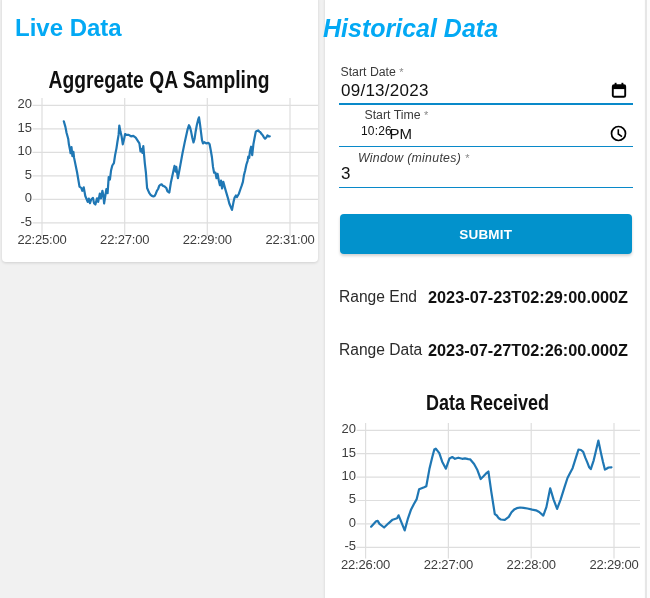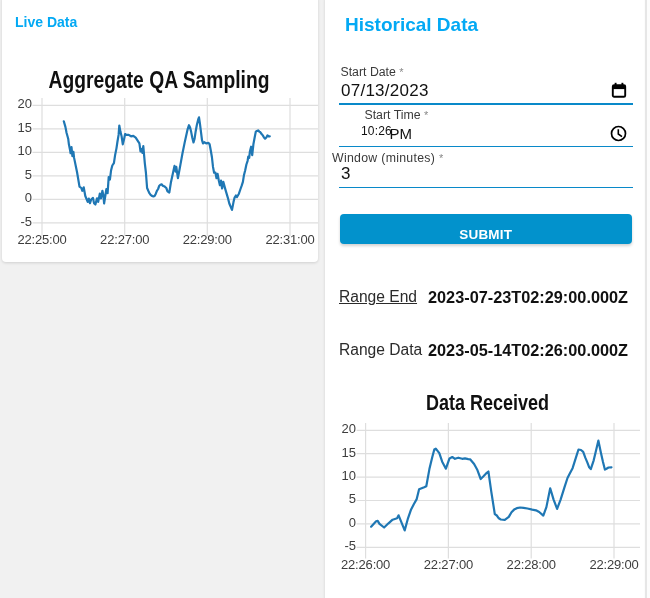--- a/index.html
+++ b/index.html
@@ -1,25 +1,25 @@
 <!DOCTYPE html>
 <html><head>
 <meta charset="utf-8">
 <style>
 * { margin:0; padding:0; box-sizing:border-box; }
 html,body { width:650px; height:598px; background:#f1f1f1; font-family:"Liberation Sans", sans-serif; overflow:hidden; }
 .card { position:absolute; background:#fff; border-radius:4px; box-shadow:0 1px 3px rgba(0,0,0,0.14); }
 #leftcard { left:2px; top:-4px; width:316px; height:266px; }
 #rightcard { left:325px; top:-4px; width:319px; height:606px; }
-.h5 { position:absolute; font-size:14px; font-weight:bold; color:#03a9f4; }
+.h5 { position:absolute; font-size:24px; font-weight:bold; color:#03a9f4; }
 .flabel { position:absolute; font-size:12.3px; color:#3a3a3a; }
 .flabel .ast { color:#888; font-size:11px; }
 .fvalue { position:absolute; font-size:17px; color:#111; }
 .uline { position:absolute; height:1.7px; background:#0989c9; left:339px; width:294px; }
-#submit { position:absolute; left:339.5px; top:213.8px; width:292.5px; height:30px; background:#0292cc; border-radius:4px; box-shadow:0 2px 3px rgba(0,0,0,0.18); color:#fff; font-weight:bold; font-size:13.5px; letter-spacing:0.2px; text-align:center; line-height:41.4px; }
+#submit { position:absolute; left:339.5px; top:213.8px; width:292.5px; height:40px; background:#0292cc; border-radius:4px; box-shadow:0 2px 3px rgba(0,0,0,0.18); color:#fff; font-weight:bold; font-size:13.5px; letter-spacing:0.2px; text-align:center; line-height:41.4px; }
 .rlabel { position:absolute; font-size:15.6px; color:#2b2b2b; }
 .rvalue { position:absolute; font-size:16.3px; font-weight:bold; color:#111; }
 </style>
 </head>
 <body>
 <div class="card" id="leftcard"></div>
 <div class="card" id="rightcard"></div>
 <div class="h5" style="left:15px;top:14px;">Live Data</div>
 <svg width="330" height="260" style="position:absolute;left:0;top:0;">
 <text x="159" y="88" text-anchor="middle" font-size="23" font-weight="bold" fill="#101010" textLength="221" lengthAdjust="spacingAndGlyphs">Aggregate QA Sampling</text>
@@ -38,48 +38,48 @@
 <text x="32" y="155.1" text-anchor="end" font-size="13" fill="#3d3d3d">10</text>
 <text x="32" y="178.6" text-anchor="end" font-size="13" fill="#3d3d3d">5</text>
 <text x="32" y="202.1" text-anchor="end" font-size="13" fill="#3d3d3d">0</text>
 <text x="32" y="225.6" text-anchor="end" font-size="13" fill="#3d3d3d">-5</text>
 <text x="42.0" y="243.5" text-anchor="middle" font-size="13" letter-spacing="-0.18" fill="#3d3d3d">22:25:00</text>
 <text x="124.7" y="243.5" text-anchor="middle" font-size="13" letter-spacing="-0.18" fill="#3d3d3d">22:27:00</text>
 <text x="207.3" y="243.5" text-anchor="middle" font-size="13" letter-spacing="-0.18" fill="#3d3d3d">22:29:00</text>
 <text x="290.0" y="243.5" text-anchor="middle" font-size="13" letter-spacing="-0.18" fill="#3d3d3d">22:31:00</text>
 <polyline points="63.8,121.3 65.4,126.9 66.6,133.0 68.2,138.7 68.9,144.3 70.1,150.4 70.6,153.2 71.5,147.1 72.4,156.1 73.4,151.8 74.1,157.9 77.1,172.5 79.5,186.6 81.3,188.0 82.3,190.8 83.7,187.3 85.3,196.0 87.7,201.9 88.8,198.6 90.0,203.1 91.2,199.5 93.0,197.9 94.0,203.1 95.4,204.5 97.0,198.4 98.2,201.9 99.8,193.7 101.0,198.4 102.4,190.8 103.4,195.5 104.1,203.5 106.4,189.0 107.6,193.2 108.7,177.2 109.9,179.6 111.1,170.2 112.3,165.5 113.9,163.1 115.1,155.1 116.5,148.1 117.4,142.0 118.6,134.9 119.3,125.5 120.4,131.6 121.6,136.3 122.8,144.3 124.0,139.6 125.1,134.0 126.3,134.9 128.7,134.9 131.0,136.3 133.3,135.9 135.7,137.7 139.4,143.4 140.5,151.4 141.7,149.0 142.4,152.8 143.3,146.2 144.8,163.1 145.9,172.5 147.1,188.0 148.3,190.8 149.4,193.2 150.6,194.8 152.2,196.0 153.4,196.5 154.6,196.0 155.8,193.7 156.9,190.8 158.1,189.0 159.3,185.7 160.4,184.7 161.6,184.3 162.8,185.7 164.7,186.6 166.3,188.0 167.5,191.3 169.3,192.5 171.0,181.9 174.5,165.9 175.7,171.6 176.3,166.9 177.9,178.2 180.2,165.9 182.4,153.7 184.7,142.4 187.5,129.7 189.0,125.2 190.1,127.4 191.2,132.1 192.3,137.7 193.5,142.4 194.6,138.7 195.7,131.2 196.8,125.2 198.2,119.4 199.0,117.3 200.0,124.1 201.0,132.1 202.0,140.1 203.0,143.4 204.3,142.2 206.2,143.4 208.5,142.9 209.6,144.3 210.7,150.0 211.9,157.0 213.0,166.9 214.1,172.7 215.4,172.5 216.5,178.2 217.6,173.9 218.8,180.5 219.9,185.2 221.0,180.5 222.1,188.5 223.3,181.9 225.5,189.9 227.8,197.6 229.3,203.5 230.6,206.6 232.0,209.9 233.5,202.1 234.6,197.6 235.9,195.5 237.0,197.0 238.9,193.7 240.5,189.0 241.7,185.7 242.9,181.9 244.0,174.9 245.2,170.2 246.4,164.5 247.6,160.8 248.3,156.5 249.2,157.9 249.9,151.4 251.1,146.7 252.2,155.1 253.4,144.3 254.6,137.7 255.8,131.6 256.9,130.9 258.1,130.4 259.3,131.6 260.4,132.3 261.6,134.0 262.8,135.4 264.0,137.5 265.1,138.7 266.3,137.5 267.5,135.4 268.6,136.3 269.8,136.3" fill="none" stroke="#1f77b4" stroke-width="2.2" stroke-linejoin="round" stroke-linecap="round"></polyline>
 </svg>
-<div class="h5" style="left:345px;top:13.6px;font-size:19px;">Historical Data</div>
+<div class="h5" style="left:323px;top:13.6px;font-size:25px;font-style:italic;">Historical Data</div>
 <div class="flabel" style="left:340.5px;top:65px;">Start Date <span class="ast">*</span></div>
-<div class="fvalue" style="left:341px;top:81px;letter-spacing:0.25px;">07/13/2023</div>
+<div class="fvalue" style="left:341px;top:81px;letter-spacing:0.25px;">09/13/2023</div>
 <svg width="16" height="16" style="position:absolute;left:611px;top:81.6px;" viewBox="0 0 16 16">
     <g fill="none" stroke="#000" stroke-width="1.9">
       <rect x="1.8" y="3.3" width="12.4" height="11.4" rx="1.3"></rect>
       <line x1="4.6" y1="0.8" x2="4.6" y2="3.3"></line>
       <line x1="11.4" y1="0.8" x2="11.4" y2="3.3"></line>
     </g>
     <rect x="1.8" y="3.3" width="12.4" height="3.8" fill="#000"></rect>
   </svg>
 <div class="uline" style="top:103.3px;"></div>
 <div class="flabel" style="left:340.5px;top:108px;margin-left:24px;">Start Time <span class="ast">*</span></div>
 <div class="fvalue" style="left:361px;top:124px;font-size:12px;letter-spacing:0.15px;">10:26</div>
 <div class="fvalue" style="left:389.5px;top:124.8px;font-size:15px;">PM</div>
 <svg width="17" height="17" style="position:absolute;left:609.5px;top:124.5px;" viewBox="0 0 17 17">
     <circle cx="8.5" cy="8.5" r="7" fill="none" stroke="#000" stroke-width="1.7"></circle>
     <polyline points="8.3,4.2 8.3,9 12,11.6" fill="none" stroke="#000" stroke-width="1.6"></polyline>
   </svg>
 <div class="uline" style="top:145.6px;"></div>
-<div class="flabel" style="left:332px;top:151px;letter-spacing:0.3px;">Window (minutes) <span class="ast">*</span></div>
+<div class="flabel" style="left:358px;top:151px;letter-spacing:0.3px;font-style:italic;">Window (minutes) <span class="ast">*</span></div>
 <div class="fvalue" style="left:341px;top:164px;">3</div>
 <div class="uline" style="top:186.8px;"></div>
 <div id="submit">SUBMIT</div>
-<div class="rlabel" style="left:339px;top:288px;text-decoration:underline;">Range End</div>
+<div class="rlabel" style="left:339px;top:288px;">Range End</div>
 <div class="rvalue" style="left:428px;top:287.5px;">2023-07-23T02:29:00.000Z</div>
 <div class="rlabel" style="left:339px;top:341px;">Range Data</div>
-<div class="rvalue" style="left:428px;top:340.5px;">2023-05-14T02:26:00.000Z</div>
+<div class="rvalue" style="left:428px;top:340.5px;">2023-07-27T02:26:00.000Z</div>
 <svg width="325" height="228" style="position:absolute;left:325px;top:360px;">
 <text x="162.5" y="50" text-anchor="middle" font-size="22.5" font-weight="bold" fill="#101010" textLength="123" lengthAdjust="spacingAndGlyphs">Data Received</text>
 <line x1="31.600000000000023" y1="70.3" x2="315" y2="70.3" stroke="#dedede" stroke-width="1.2"></line>
 <line x1="31.600000000000023" y1="93.7" x2="315" y2="93.7" stroke="#dedede" stroke-width="1.2"></line>
 <line x1="31.600000000000023" y1="117.1" x2="315" y2="117.1" stroke="#dedede" stroke-width="1.2"></line>
 <line x1="31.600000000000023" y1="140.5" x2="315" y2="140.5" stroke="#dedede" stroke-width="1.2"></line>
 <line x1="31.600000000000023" y1="163.9" x2="315" y2="163.9" stroke="#dedede" stroke-width="1.2"></line>
 <line x1="31.600000000000023" y1="187.3" x2="315" y2="187.3" stroke="#dedede" stroke-width="1.2"></line>
 <line x1="40.6" y1="63" x2="40.6" y2="198.39999999999998" stroke="#dedede" stroke-width="1.2"></line>
 <line x1="123.4" y1="63" x2="123.4" y2="198.39999999999998" stroke="#dedede" stroke-width="1.2"></line>

